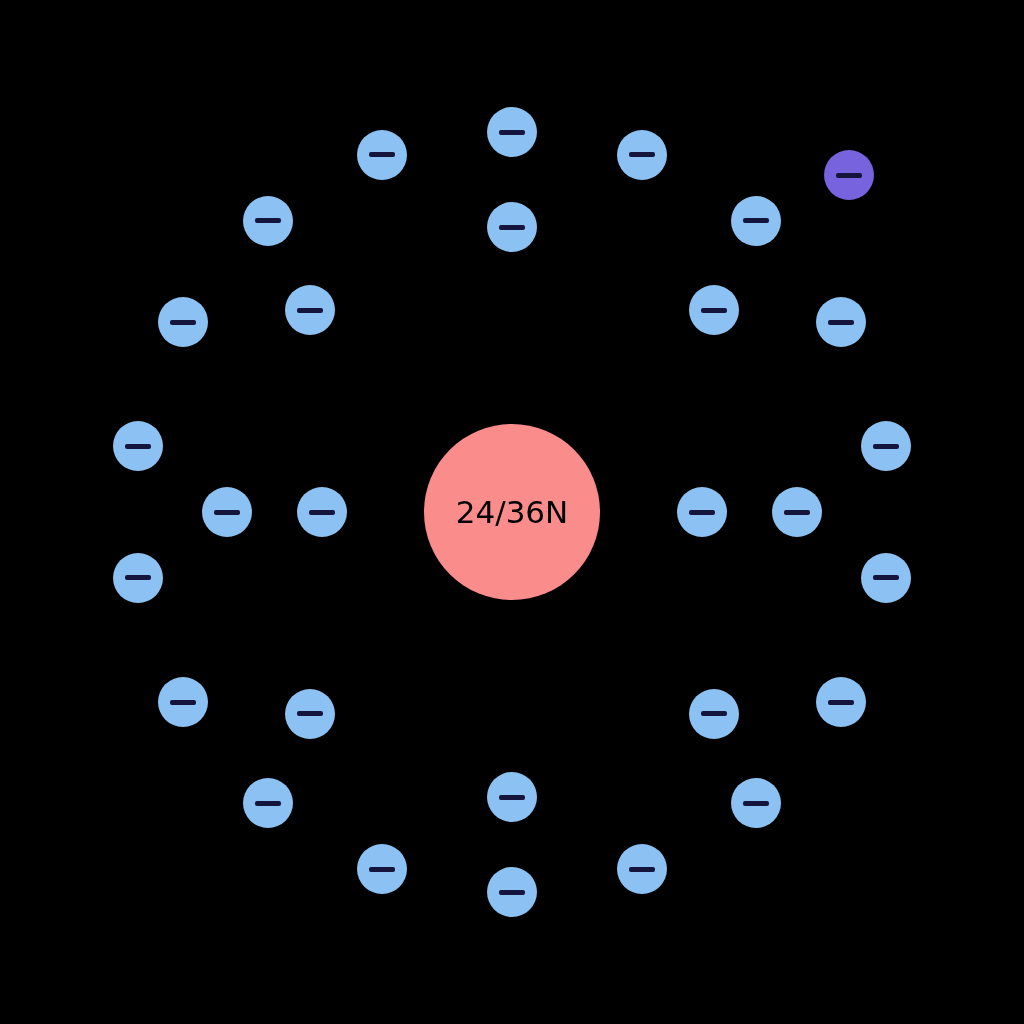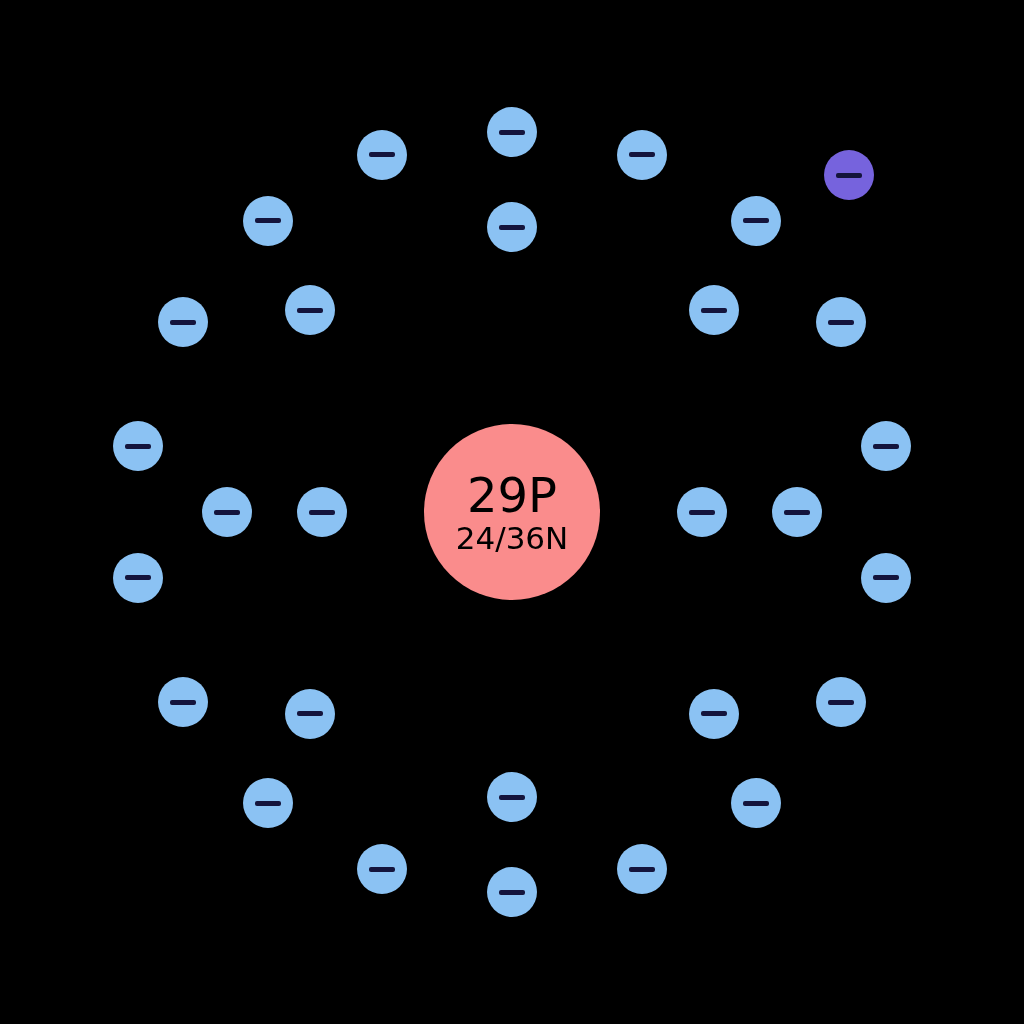--- a/index.html
+++ b/index.html
@@ -132,16 +132,15 @@
         <span class="minus" style="background: rgb(20, 20, 60);"></span>
       </div>
       <div class="electron" style="left: 112.773px; top: 552.986px; width: 50px; height: 50px; background: rgb(139, 194, 243);">
         <span class="minus" style="background: rgb(20, 20, 60);"></span>
       </div>
       <div class="electron" style="left: 823.583px; top: 150.417px; width: 50px; height: 50px; background: rgb(118, 99, 221);">
         <span class="minus" style="background: rgb(20, 20, 60);"></span>
       </div>
     </div>
   <div class="nucleus" style="width: 176px; height: 176px; left: 424px; top: 424px; background: rgb(250, 140, 140); color: rgb(0, 0, 0);">
-    <div class="protons">29P</div>
     <div class="neutrons">24/36N</div>
   </div>
 </div>
 
 </body></html>

